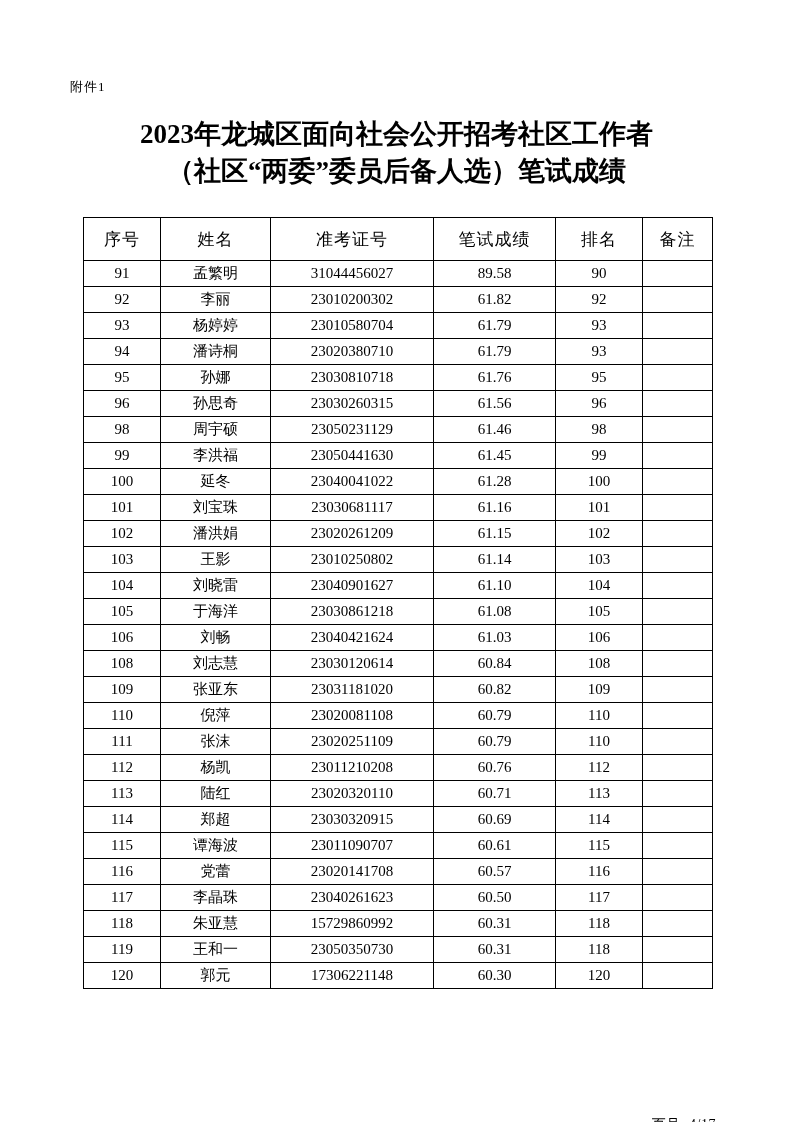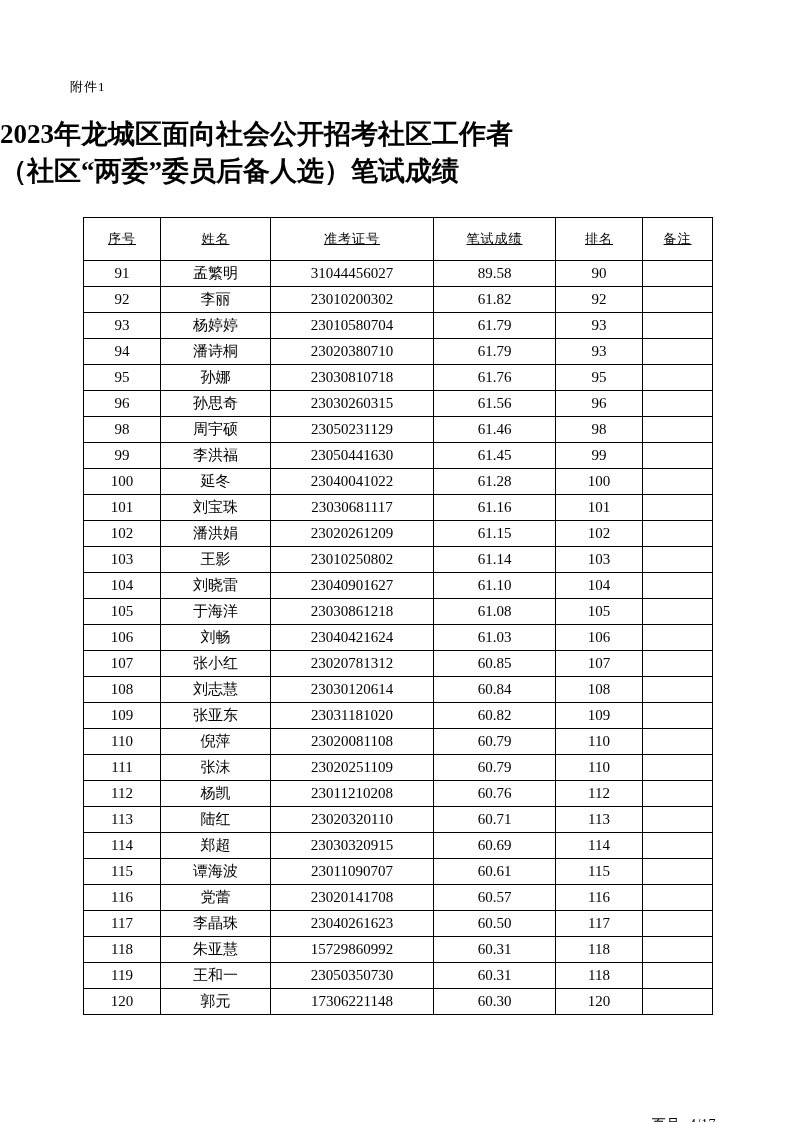--- a/index.html
+++ b/index.html
@@ -20,21 +20,21 @@
     left: 70px;
     top: 78px;
     font-size: 13px;
     letter-spacing: 1px;
   }
   .doc-title {
     position: absolute;
     top: 116px;
     left: 0;
     width: 100%;
-    text-align: left;
+    text-align: center;
     font-size: 27px;
     font-weight: 700;
     line-height: 37px;
   }
   .table-wrap {
     position: absolute;
     left: 83px;
     top: 217px;
   }
   table.results {
@@ -46,24 +46,23 @@
   table.results td {
     border: 1.5px solid #000000;
     text-align: center;
     vertical-align: middle;
     padding: 0;
     overflow: hidden;
     white-space: nowrap;
   }
   table.results th {
     height: 42px;
-    font-size: 13px;
+    font-size: 17px;
     font-weight: 400;
     letter-spacing: 1px;
-    text-decoration: underline;
   }
   table.results td {
     height: 25px;
     font-size: 15px;
   }
   .page-footer {
     position: absolute;
     top: 1116px;
     right: 77px;
     font-size: 14px;
@@ -216,28 +215,20 @@
         </tr>
         <tr>
           <td>106</td>
           <td>刘畅</td>
           <td>23040421624</td>
           <td>61.03</td>
           <td>106</td>
           <td></td>
         </tr>
         <tr>
-          <td>107</td>
-          <td>张小红</td>
-          <td>23020781312</td>
-          <td>60.85</td>
-          <td>107</td>
-          <td></td>
-        </tr>
-        <tr>
           <td>108</td>
           <td>刘志慧</td>
           <td>23030120614</td>
           <td>60.84</td>
           <td>108</td>
           <td></td>
         </tr>
         <tr>
           <td>109</td>
           <td>张亚东</td>

